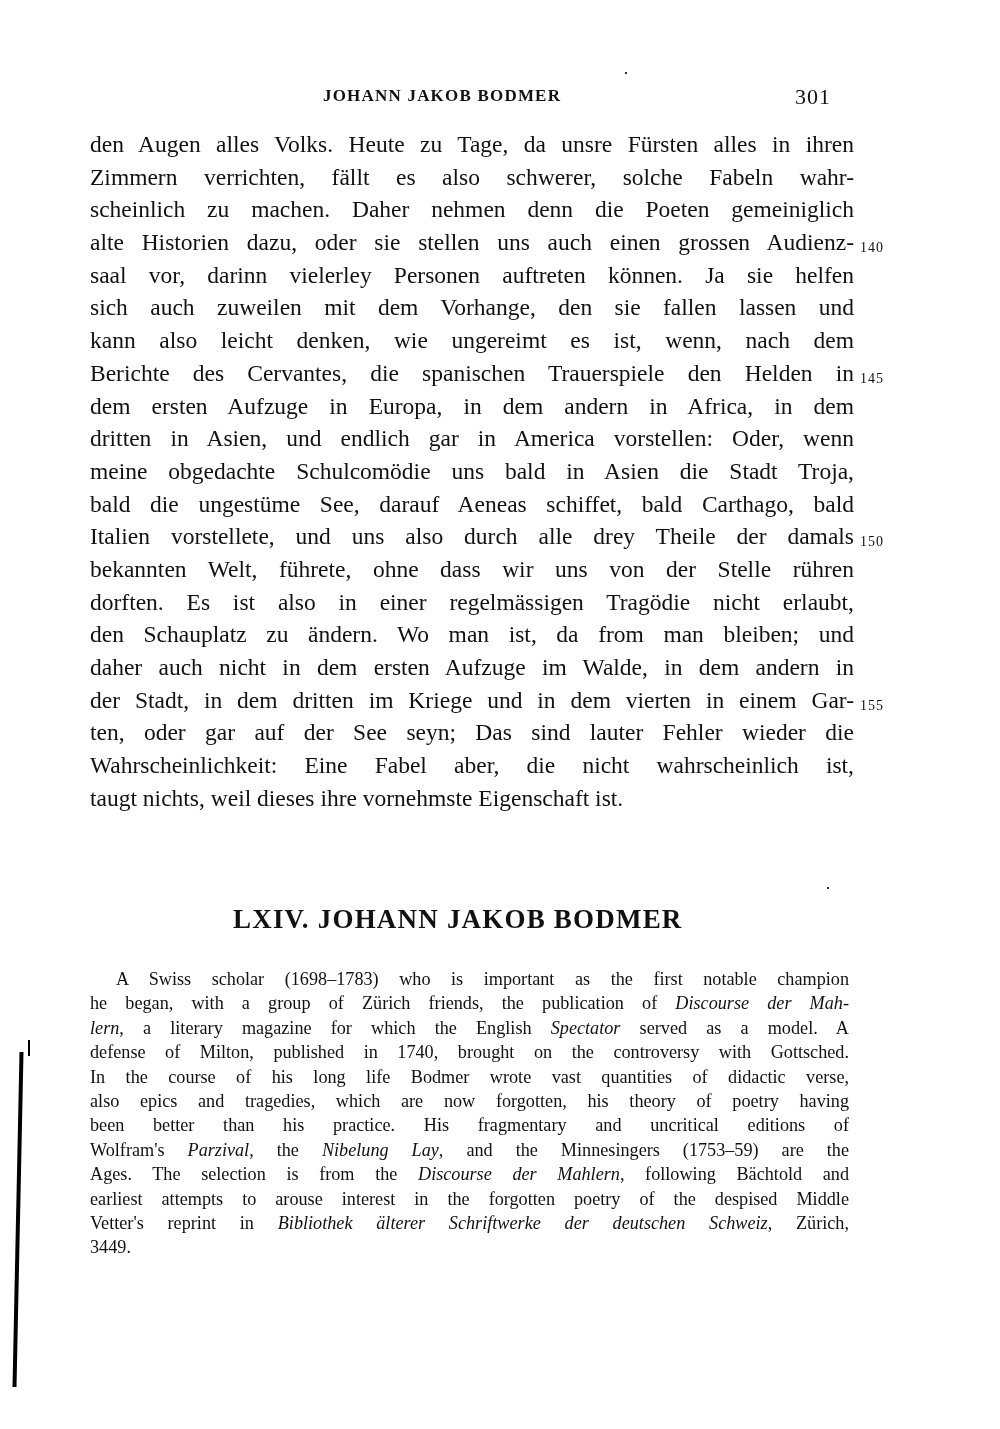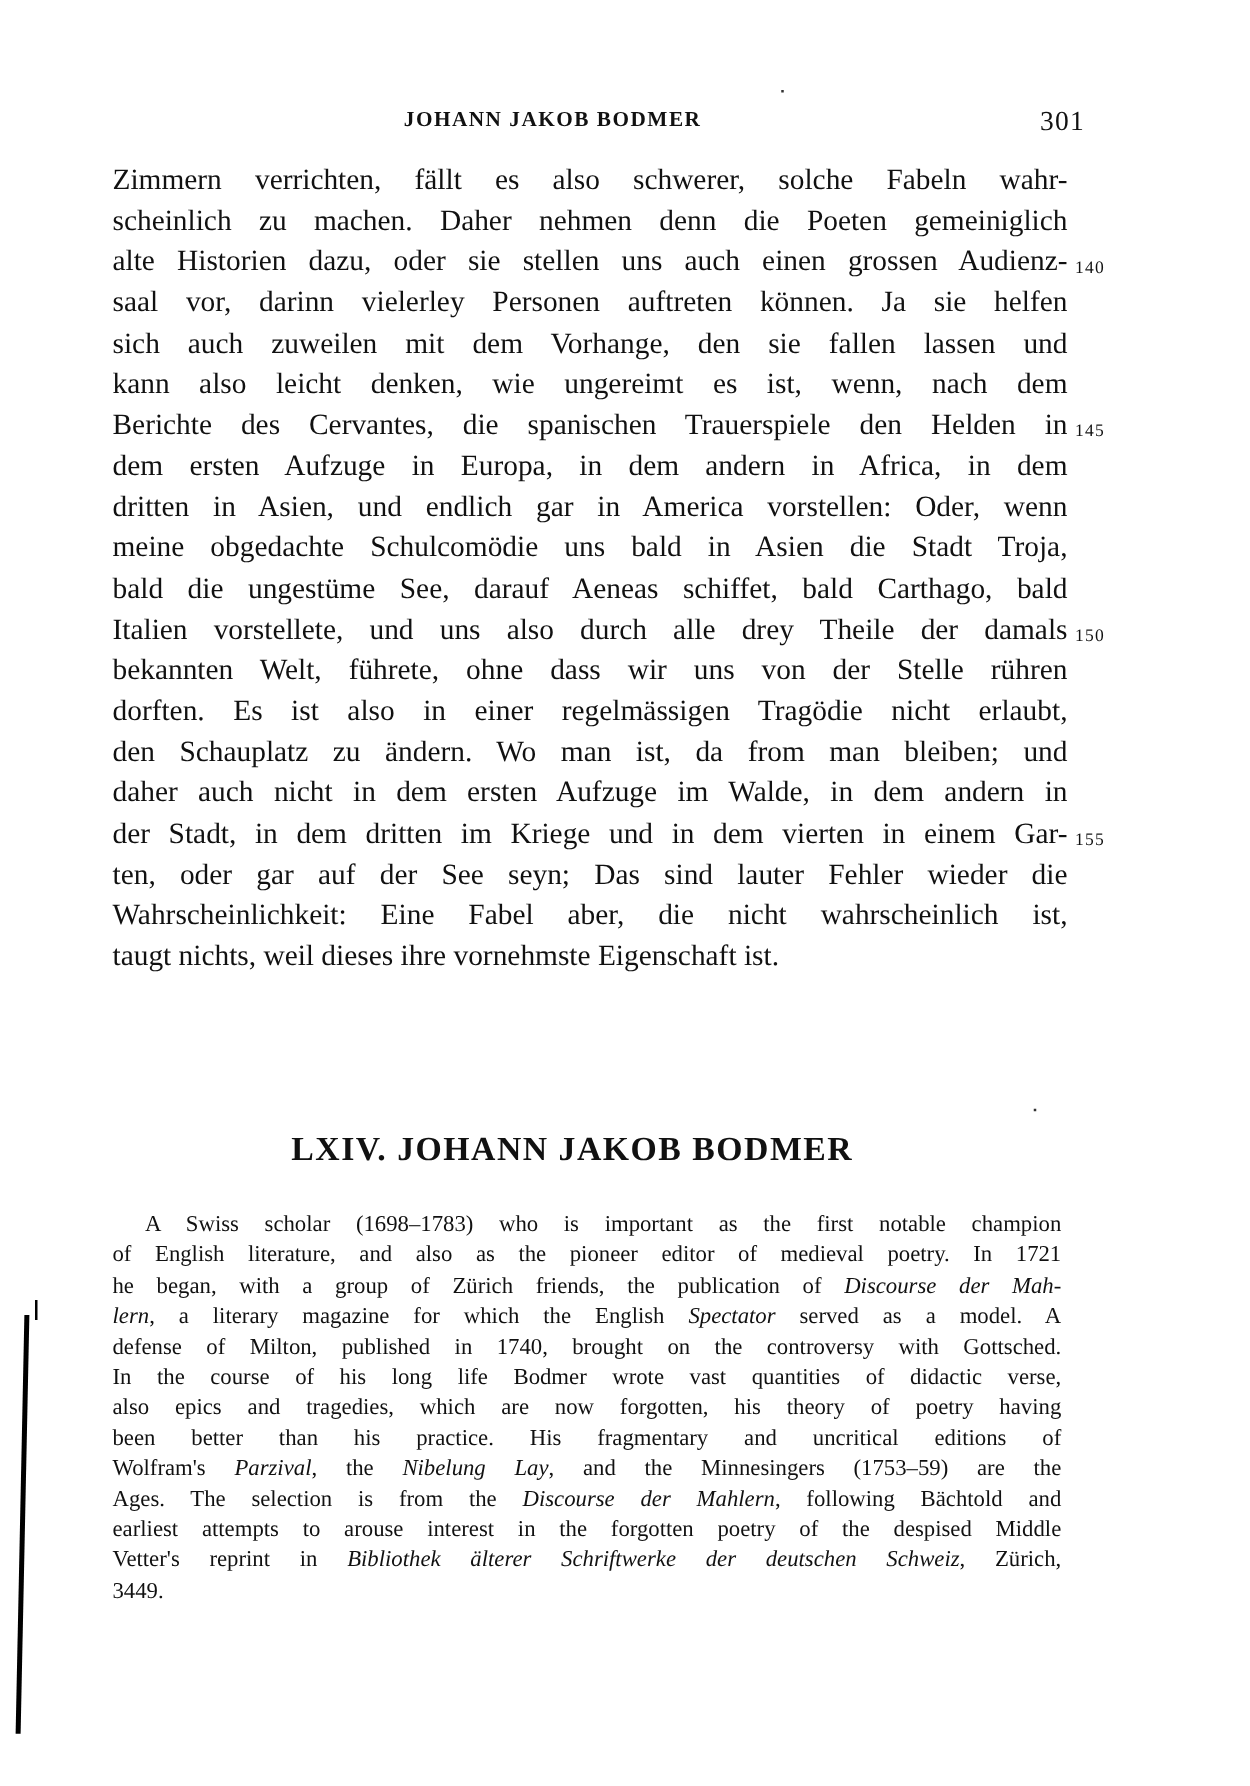--- a/index.html
+++ b/index.html
@@ -4,21 +4,21 @@
   <style>
     html, body { margin: 0; padding: 0; background: #ffffff; }
     body { width: 1000px; height: 1429px; position: relative; overflow: hidden; color: #111; }
     .page { position: absolute; inset: 0; }
     .running-head {
       position: absolute; top: 86px; left: 323px;
       font-family: "Liberation Serif", "DejaVu Serif", serif;
       font-size: 17px; letter-spacing: 1.2px; font-weight: bold;
     }
     .page-number {
-      position: absolute; top: 84px; left: 832px;
+      position: absolute; top: 84px; left: 795px;
       font-family: "Liberation Serif", "DejaVu Serif", serif;
       font-size: 22px; letter-spacing: 1px;
     }
     .body-text {
       position: absolute; top: 128px; left: 90px; width: 764px;
       font-family: "Liberation Serif", "DejaVu Serif", serif;
       font-size: 23.5px; line-height: 32.7px;
     }
     .line {
       display: block; text-align: justify; text-align-last: justify; white-space: nowrap;
@@ -51,20 +51,21 @@
     em { font-style: italic; }
   </style>
 </head>
 <body>
 
 <div class="page">
   <div class="running-head">JOHANN JAKOB BODMER</div>
   <div class="page-number">301</div>
 
   <div class="body-text" id="body-text">
+      <span class="line"><span>den Augen alles Volks.  Heute zu Tage, da unsre Fürsten alles in ihren</span></span>
       <span class="line"><span>Zimmern verrichten, fällt es also schwerer, solche Fabeln wahr-</span></span>
       <span class="line"><span>scheinlich zu machen.  Daher nehmen denn die Poeten gemeiniglich</span></span>
       <span class="line"><span>alte Historien dazu, oder sie stellen uns auch einen grossen Audienz-</span><span class="line-number">140</span></span>
       <span class="line"><span>saal vor, darinn vielerley Personen auftreten können.  Ja sie helfen</span></span>
       <span class="line"><span>sich auch zuweilen mit dem Vorhange, den sie fallen lassen und</span></span>
       <span class="line"><span>kann also leicht denken, wie ungereimt es ist, wenn, nach dem</span></span>
       <span class="line"><span>Berichte des Cervantes, die spanischen Trauerspiele den Helden in</span><span class="line-number">145</span></span>
       <span class="line"><span>dem ersten Aufzuge in Europa, in dem andern in Africa, in dem</span></span>
       <span class="line"><span>dritten in Asien, und endlich gar in America vorstellen:  Oder, wenn</span></span>
       <span class="line"><span>meine obgedachte Schulcomödie uns bald in Asien die Stadt Troja,</span></span>
@@ -77,21 +78,20 @@
       <span class="line"><span>der Stadt, in dem dritten im Kriege und in dem vierten in einem Gar-</span><span class="line-number">155</span></span>
       <span class="line"><span>ten, oder gar auf der See seyn;  Das sind lauter Fehler wieder die</span></span>
       <span class="line"><span>Wahrscheinlichkeit:  Eine Fabel aber, die nicht wahrscheinlich ist,</span></span>
       <span class="line last"><span>taugt nichts, weil dieses ihre vornehmste Eigenschaft ist.</span></span>
     </div>
 
   <div class="section-title">LXIV.  JOHANN  JAKOB  BODMER</div>
 
   <div class="intro" id="intro">
       <span class="line first"><span>A Swiss scholar (1698–1783) who is important as the first notable champion</span></span>
-      <span class="line"><span>of English literature, and also as the pioneer editor of medieval poetry.  In 1721</span></span>
       <span class="line"><span>he began, with a group of Zürich friends, the publication of </span><em>Discourse der Mah-</em></span>
       <span class="line"><em>lern</em><span>, a literary magazine for which the English </span><em>Spectator</em><span> served as a model.  A</span></span>
       <span class="line"><span>defense of Milton, published in 1740, brought on the controversy with Gottsched.</span></span>
       <span class="line"><span>In the course of his long life Bodmer wrote vast quantities of didactic verse,</span></span>
       <span class="line"><span>also epics and tragedies, which are now forgotten, his theory of poetry having</span></span>
       <span class="line"><span>been better than his practice.  His fragmentary and uncritical editions of</span></span>
       <span class="line"><span>Wolfram's </span><em>Parzival</em><span>, the </span><em>Nibelung Lay</em><span>, and the Minnesingers (1753–59) are the</span></span>
       <span class="line"><span>Ages.  The selection is from the </span><em>Discourse der Mahlern</em><span>, following Bächtold and</span></span>
       <span class="line"><span>earliest attempts to arouse interest in the forgotten poetry of the despised Middle</span></span>
       <span class="line"><span>Vetter's reprint in </span><em>Bibliothek älterer Schriftwerke der deutschen Schweiz</em><span>, Zürich,</span></span>

